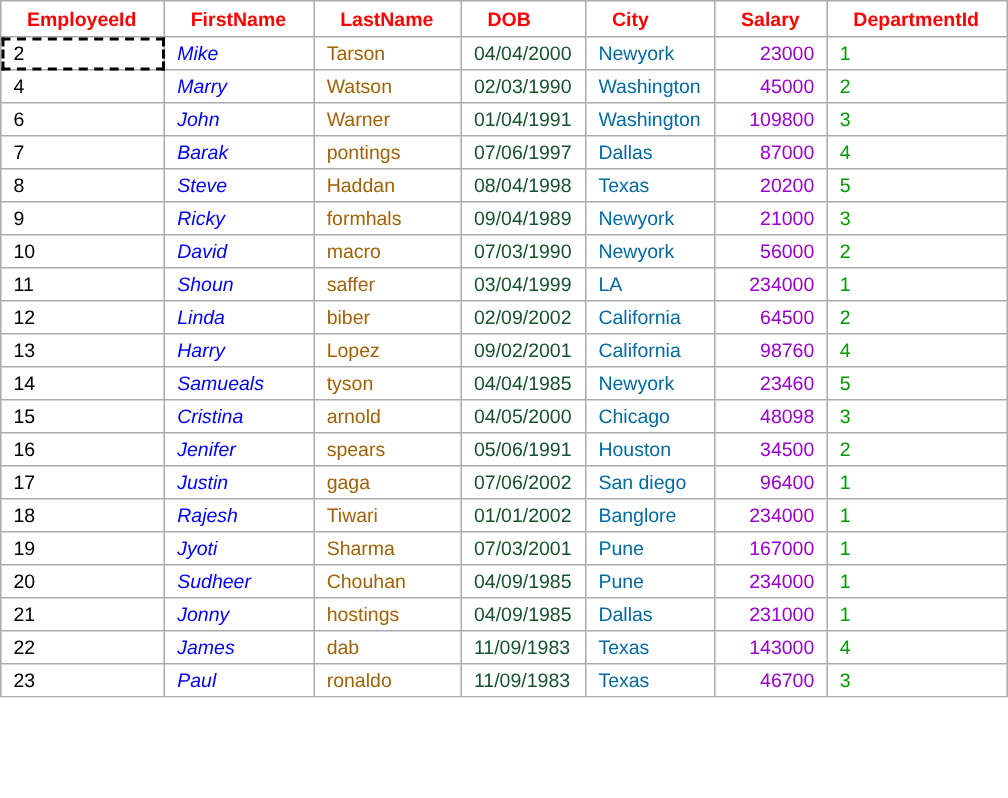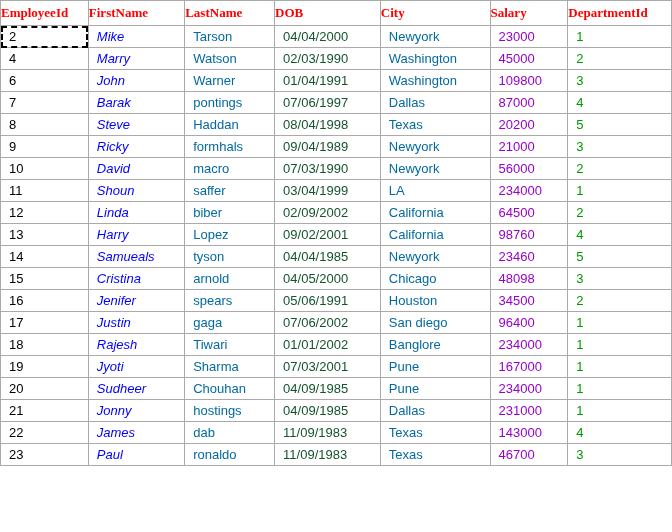--- a/index.html
+++ b/index.html
@@ -15,54 +15,54 @@
     }
     table {
       border-collapse: collapse;
       width: 672px;
     }
     th {
       background: #fff;
       color: #ff0000;
       font-weight: bold;
       border: 1px solid #aaa;
-      padding: 4px 0;
+      padding: 4px 17px;
       text-align: left;
       white-space: nowrap;
-      font-family: Liberation Serif, serif;
     }
     td {
       border: 1px solid #aaa;
       padding: 3px 8px;
       white-space: nowrap;
     }
     tr:nth-child(odd) td {
       background: #ffffff;
     }
     tr:nth-child(even) td {
       background: #ffffff;
     }
     td:nth-child(1) {
       color: #000;
     }
     td:nth-child(2) {
       color: #0000ff;
       font-style: italic;
     }
     td:nth-child(3) {
-      color: #0369a1;
+      color: #a16207;
     }
     td:nth-child(4) {
       color: #14532d;
     }
     td:nth-child(5) {
       color: #0369a1;
     }
     td:nth-child(6) {
       color: #9900cc;
+      text-align: right;
     }
     td:nth-child(7) {
       color: #009900;
     }
     .selected-row td:nth-child(1) {
       outline: 2px dashed #000;
       outline-offset: -2px;
     }
   </style>
 </head>

